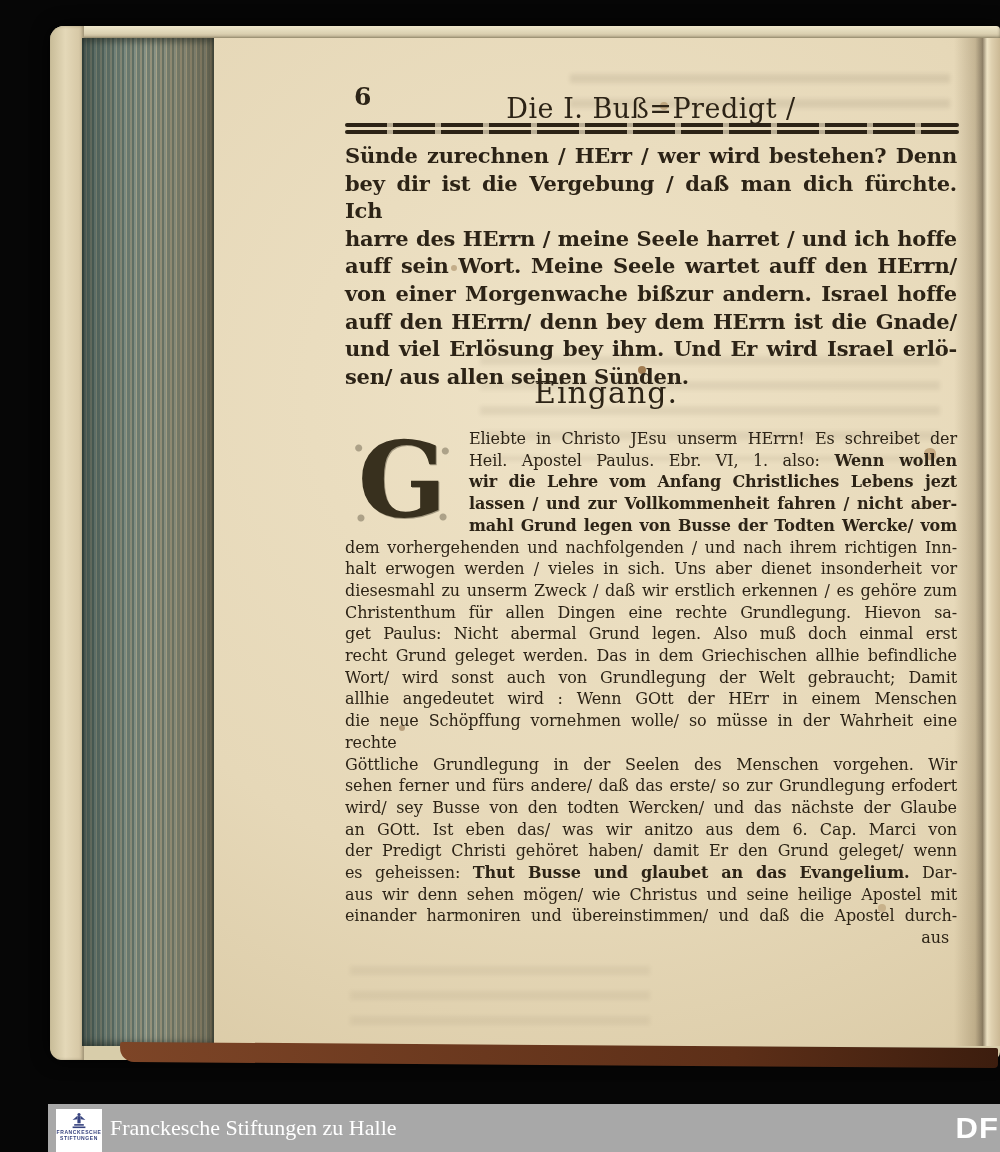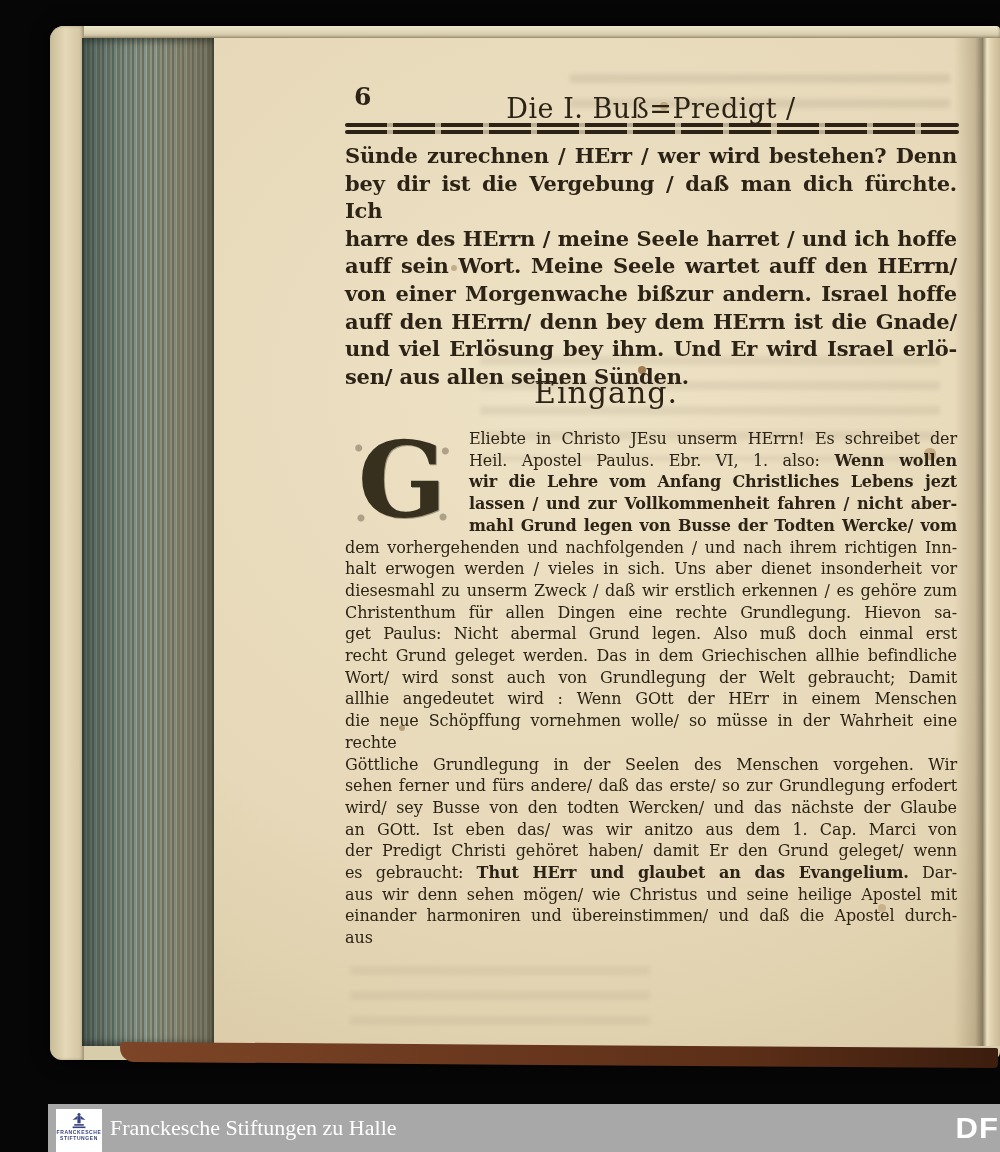--- a/index.html
+++ b/index.html
@@ -58,21 +58,21 @@
         font-size:16px;line-height:21.7px;letter-spacing:-.1px;}
   #body-col .b{font-weight:bold;}
   #drop-cap{float:left;width:114px;height:100px;margin:5px 10px 3px 0;
         font-size:104px;line-height:96px;text-align:center;font-weight:bold;color:#38301e;
         background:
           radial-gradient(circle at 12% 15%,rgba(56,48,30,.35) 0 3px,transparent 4px),
           radial-gradient(circle at 88% 18%,rgba(56,48,30,.35) 0 3px,transparent 4px),
           radial-gradient(circle at 14% 85%,rgba(56,48,30,.35) 0 3px,transparent 4px),
           radial-gradient(circle at 86% 84%,rgba(56,48,30,.35) 0 3px,transparent 4px);
         text-shadow:1px 1px 0 rgba(56,48,30,.4);}
-  #catchword{text-align:left;padding-right:8px;font-size:16px;}
+  #catchword{text-align:right;padding-right:8px;font-size:16px;}
   
   #footer-bar{position:absolute;left:0;top:1104px;width:990px;height:48px;background:#a8a8a8;margin-left:48px;}
   #logo-box{position:absolute;left:8px;top:5px;width:46px;height:43px;background:#fff;
         display:flex;flex-direction:column;align-items:center;justify-content:flex-start;padding-top:3px;box-sizing:border-box;}
   #logo-box svg{display:block;}
   .logo-text{font-family:"Liberation Sans",sans-serif;font-size:5px;line-height:6px;
         color:#36427e;letter-spacing:.6px;font-weight:bold;text-align:center;}
   #institution{position:absolute;left:62px;top:0;height:48px;line-height:48px;
         font-family:"Liberation Serif",serif;font-size:22px;color:#fff;}
   #dfg{position:absolute;right:14px;top:0;height:48px;line-height:48px;
@@ -128,23 +128,23 @@
           <div class="tl"><span>diesesmahl zu unserm Zweck / daß wir erstlich erkennen / es gehöre zum</span></div>
           <div class="tl"><span>Christenthum für allen Dingen eine rechte Grundlegung.  Hievon sa-</span></div>
           <div class="tl"><span>get Paulus: Nicht abermal Grund legen.  Also muß doch einmal erst</span></div>
           <div class="tl"><span>recht Grund geleget werden. Das in dem Griechischen  allhie befindliche</span></div>
           <div class="tl"><span>Wort/ wird sonst auch von Grundlegung der Welt gebraucht; Damit</span></div>
           <div class="tl"><span>allhie angedeutet wird : Wenn GOtt der HErr in einem Menschen</span></div>
           <div class="tl"><span>die neue Schöpffung vornehmen wolle/ so müsse in der Wahrheit eine rechte</span></div>
           <div class="tl"><span>Göttliche Grundlegung in der Seelen des Menschen vorgehen.  Wir</span></div>
           <div class="tl"><span>sehen ferner und fürs andere/ daß das erste/ so zur Grundlegung erfodert</span></div>
           <div class="tl"><span>wird/ sey Busse von den todten Wercken/ und das nächste der Glaube</span></div>
-          <div class="tl"><span>an GOtt.  Ist eben das/ was wir anitzo aus dem 1. Cap. Marci von</span></div>
+          <div class="tl"><span>an GOtt.  Ist eben das/ was wir anitzo aus dem 6. Cap. Marci von</span></div>
           <div class="tl"><span>der Predigt Christi gehöret haben/ damit Er den Grund geleget/ wenn</span></div>
-          <div class="tl"><span>es gebraucht: </span><span class="b">Thut HErr und glaubet an das Evangelium.</span><span>  Dar-</span></div>
+          <div class="tl"><span>es geheissen: </span><span class="b">Thut Busse und glaubet an das Evangelium.</span><span>  Dar-</span></div>
           <div class="tl"><span>aus wir denn sehen mögen/ wie Christus und seine heilige Apostel mit</span></div>
           <div class="tl"><span>einander harmoniren und übereinstimmen/ und daß die Apostel durch-</span></div>
         </div>
       <div id="catchword">aus</div>
     </div>
 
     <div class="cover-bottom"></div>
   </div>
 
   <div id="footer-bar">

